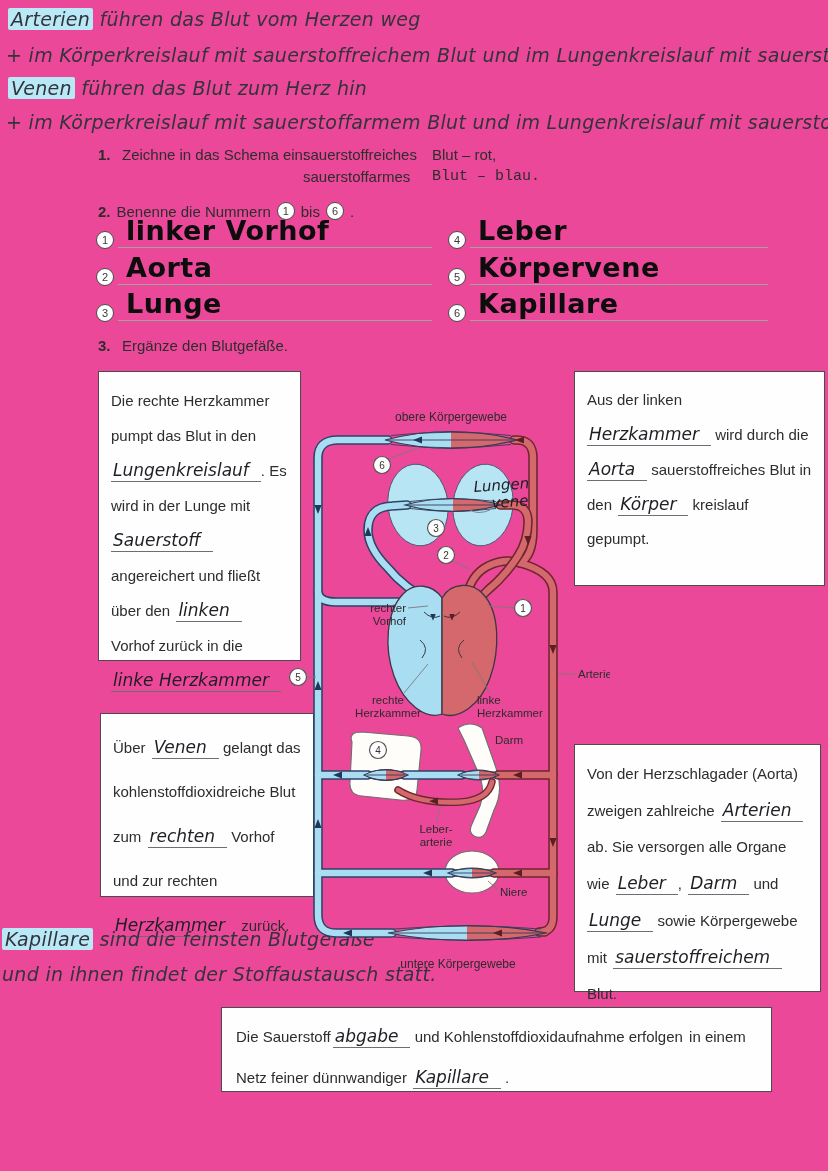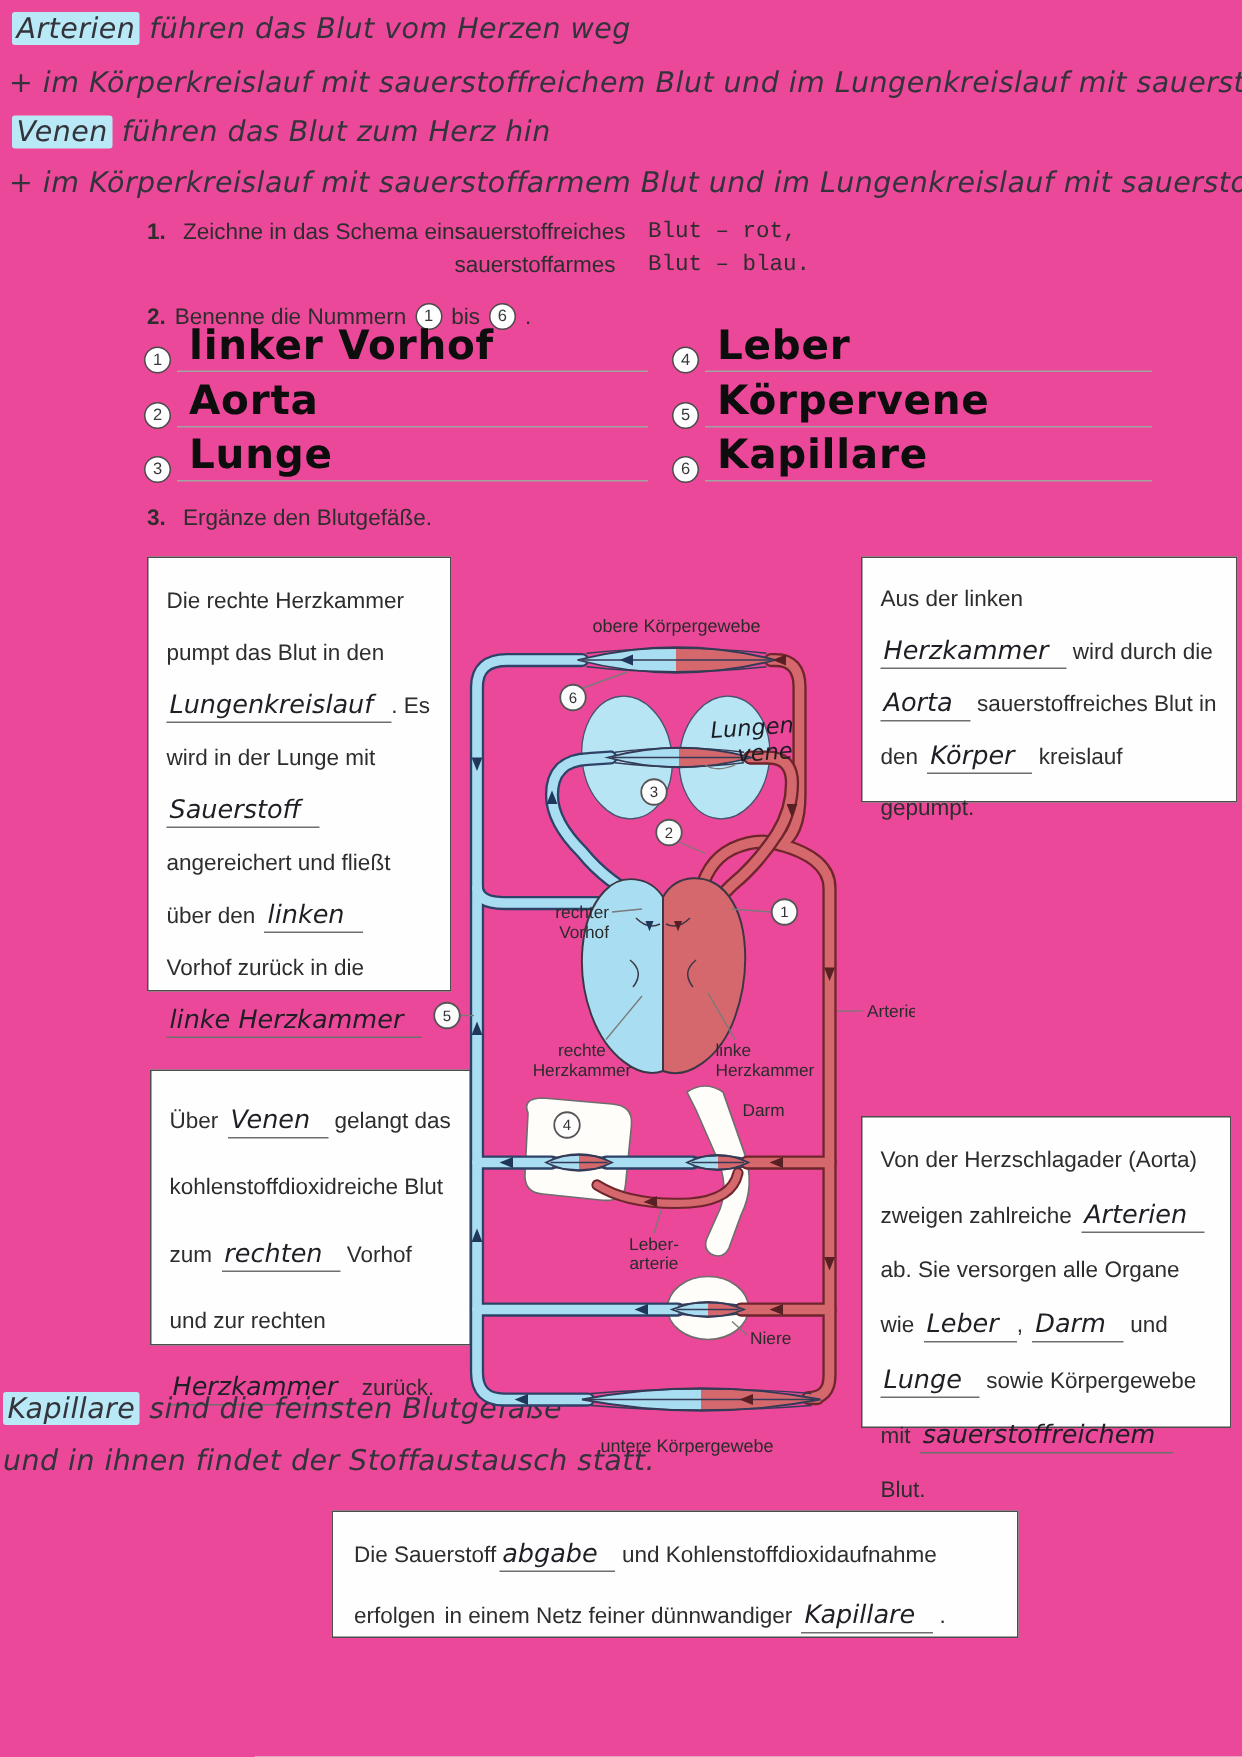--- a/index.html
+++ b/index.html
@@ -76,21 +76,21 @@
   </div>
   <div class="abs hand-note" style="left:6px;top:44px;">+ im Körperkreislauf mit sauerstoffreichem Blut und im Lungenkreislauf mit sauerstoffarmen Blut.</div>
   <div class="abs hand-note" style="left:8px;top:77px;">
     <span class="hl">Venen</span><span> führen das Blut zum Herz hin</span>
   </div>
   <div class="abs hand-note" style="left:6px;top:111px;">+ im Körperkreislauf mit sauerstoffarmem Blut und im Lungenkreislauf mit sauerstoffreichem Blut.</div>
 
   <span class="abs print tasknum" style="left:98px;top:146px;">1.</span>
   <span class="abs print" style="left:122px;top:146px;">Zeichne in das Schema ein:</span>
   <span class="abs print" style="left:303px;top:146px;">sauerstoffreiches</span>
-  <span class="abs print" style="left:432px;top:146px;font-family:Liberation Mono, monospace;">Blut – rot,</span>
+  <span class="abs print" style="left:432px;top:146px;">Blut – rot,</span>
   <span class="abs print" style="left:303px;top:168px;">sauerstoffarmes</span>
   <span class="abs print" style="left:432px;top:168px;font-family:Liberation Mono, monospace;">Blut – blau.</span>
 
   <div class="abs print" style="left:98px;top:202px;display:flex;align-items:center;gap:6px;">
     <span class="tasknum">2.</span>
     <span>Benenne die Nummern</span>
     <span class="circnum">1</span>
     <span>bis</span>
     <span class="circnum">6</span>
     <span>.</span>
@@ -134,59 +134,59 @@
     <span class="seg">Die rechte Herzkammer pumpt das Blut in den</span>
     <span class="gapfill">Lungenkreislauf</span><span class="seg">. Es wird in der Lunge mit</span>
     <span class="gapfill">Sauerstoff</span>
     <span class="seg">angereichert und fließt über den</span>
     <span class="gapfill">linken</span>
     <span class="seg">Vorhof zurück in die</span>
     <span class="gapfill">linke Herzkammer</span>
     <span class="seg">.</span>
   </div>
 
-  <div class="gapbox" style="left:574px;top:371px;width:251px;height:164px;line-height:34px;">
+  <div class="gapbox" style="left:574px;top:371px;width:251px;height:215px;line-height:34px;">
     <span class="seg">Aus der linken</span>
     <span class="gapfill">Herzkammer</span>
     <span class="seg">wird durch die</span>
     <span class="gapfill">Aorta</span>
     <span class="seg">sauerstoffreiches Blut in den</span>
     <span class="gapfill">Körper</span>
     <span class="seg">kreislauf gepumpt.</span>
   </div>
 
   <div class="gapbox" style="left:100px;top:713px;width:214px;height:184px;line-height:44px;">
     <span class="seg">Über</span>
     <span class="gapfill">Venen</span>
     <span class="seg">gelangt das kohlenstoffdioxidreiche Blut zum</span>
     <span class="gapfill">rechten</span>
     <span class="seg">Vorhof und zur rechten</span>
     <span class="gapfill">Herzkammer</span>
     <span class="seg">zurück.</span>
   </div>
 
-  <div class="gapbox" style="left:574px;top:744px;width:247px;height:208px;line-height:36px;">
+  <div class="gapbox" style="left:574px;top:744px;width:247px;height:248px;line-height:36px;">
     <span class="seg">Von der Herzschlagader (Aorta) zweigen zahlreiche</span>
     <span class="gapfill">Arterien</span>
     <span class="seg">ab. Sie versorgen alle Organe wie</span>
     <span class="gapfill">Leber</span><span class="seg">,</span>
     <span class="gapfill">Darm</span>
     <span class="seg">und</span>
     <span class="gapfill">Lunge</span>
     <span class="seg">sowie Körpergewebe mit</span>
     <span class="gapfill">sauerstoffreichem</span>
     <span class="seg">Blut.</span>
   </div>
 
   <div class="abs hand-note" style="left:2px;top:928px;">
     <span class="hl">Kapillare</span><span> sind die feinsten Blutgefäße</span>
   </div>
   <div class="abs hand-note" style="left:2px;top:963px;">und in ihnen findet der Stoffaustausch statt.</div>
 
-  <div class="gapbox" style="left:221px;top:1007px;width:458px;height:85px;line-height:40px;padding:8px 14px;">
+  <div class="gapbox" style="left:221px;top:1007px;width:551px;height:85px;line-height:40px;padding:8px 14px;">
     <span class="seg">Die Sauerstoff</span><span class="gapfill">abgabe</span>
     <span class="seg">und Kohlenstoffdioxidaufnahme erfolgen</span>
     <span class="seg">in einem Netz feiner dünnwandiger</span>
     <span class="gapfill">Kapillare</span>
     <span class="seg">.</span>
   </div>
 
   <svg class="abs" style="left:280px;top:382px;" width="330" height="600" viewBox="280 382 330 600">
     <defs>
       <linearGradient id="split" x1="0" y1="0" x2="1" y2="0">

